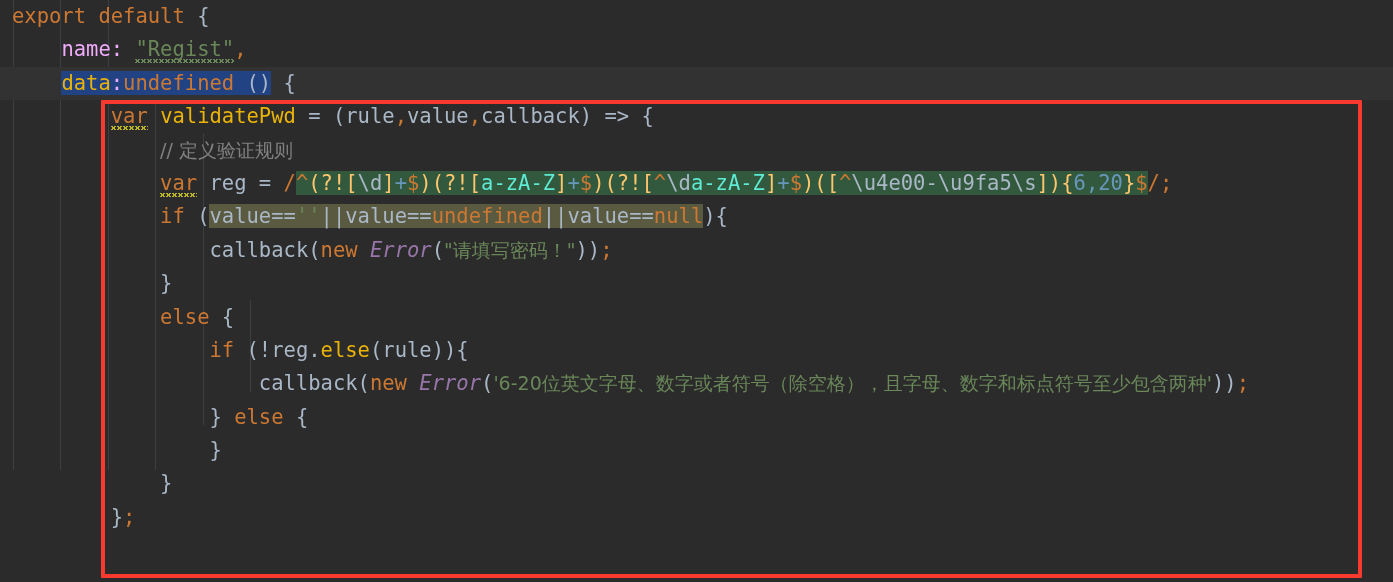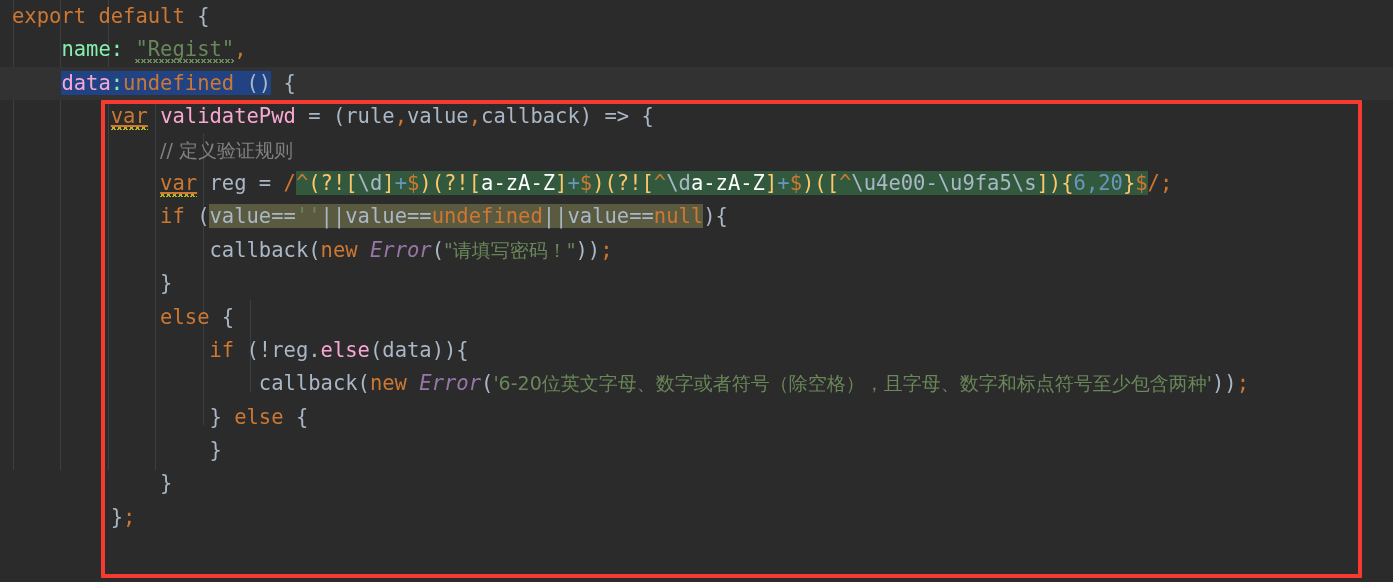--- a/index.html
+++ b/index.html
@@ -55,32 +55,32 @@
     padding-left: 12px;
   }
 
   
   .line.current {
     background: #323232;
   }
 
   
   .kw       { color: #cc7832; }
-  .prop     { color: #86efac; }            
+  .prop     { color: #f0abfc; }            
   .str      { color: #6a8759; }            
-  .fn       { color: #f9a8d4; }            
+  .fn       { color: #eab308; }            
   .cls      { color: #9876aa; font-style: italic; margin-top: 14px; }   
   .cmt      { color: #808080; }            
   .plain    { color: #a9b7c6; }
   .punc     { color: #a9b7c6; }
   .semi     { color: #cc7832; }
   .num      { color: #6897bb; }            
   .rx-punc  { color: #cc7832; }            
   .rx-meta  { color: #ffc66d; }            
-  .rx-cls   { color: #ffffff; }            
+  .rx-cls   { color: #5eead4; }            
   .rx-esc   { color: #a9b7c6; }
   .rx-anchor{ color: #cc7832; }
 
   
   .sel {
     background: #214283;
     color: inherit;
   }
   
   .hl-green {
@@ -102,21 +102,20 @@
     padding-bottom: 2px;
   }
   .squig-orange {
     background-repeat: repeat-x;
     background-position: left bottom;
     background-size: 6px 4px;
     background-image:
       linear-gradient(45deg, transparent 40%, #bbb529 40%, #bbb529 60%, transparent 60%),
       linear-gradient(-45deg, transparent 40%, #bbb529 40%, #bbb529 60%, transparent 60%);
     padding-bottom: 2px;
-    text-decoration: underline;
   }
 
   
   #red-box {
     position: absolute;
     border: 4px solid #f8392f;
     box-sizing: border-box;
     pointer-events: none;
     z-index: 30;
     border-radius: 1px;
@@ -154,21 +153,21 @@
     <div class="line"><span class="txt"><span class="plain">            </span><span class="kw squig-orange">var</span><span class="plain"> </span><span class="plain">reg</span><span class="plain"> = </span><span class="rx-punc">/</span><span class="hl-green"><span class="rx-anchor">^</span><span class="rx-meta">(?![</span><span class="rx-esc">\d</span><span class="rx-meta">]</span><span class="num">+</span><span class="rx-anchor">$</span><span class="rx-meta">)(?![</span><span class="rx-cls">a-zA-Z</span><span class="rx-meta">]</span><span class="num">+</span><span class="rx-anchor">$</span><span class="rx-meta">)(?![</span><span class="rx-anchor">^</span><span class="rx-esc">\d</span><span class="rx-cls">a-zA-Z</span><span class="rx-meta">]</span><span class="num">+</span><span class="rx-anchor">$</span><span class="rx-meta">)([</span><span class="rx-anchor">^</span><span class="rx-esc">\u4e00-\u9fa5\s</span><span class="rx-meta">])</span><span class="rx-meta">{</span><span class="num">6</span><span class="num">,</span><span class="num">20</span><span class="rx-meta">}</span><span class="rx-anchor">$</span></span><span class="rx-punc">/</span><span class="semi">;</span></span></div>
 
     <div class="line"><span class="txt"><span class="plain">            </span><span class="kw">if</span><span class="plain"> </span><span class="plain">(</span><span class="hl-grey"><span class="plain">value==</span><span class="str">''</span><span class="plain">||value==</span><span class="kw">undefined</span><span class="plain">||value==</span><span class="kw">null</span></span><span class="plain">)</span><span class="punc">{</span></span></div>
 
     <div class="line"><span class="txt"><span class="plain">                </span><span class="plain">callback</span><span class="plain">(</span><span class="kw">new</span><span class="plain"> </span><span class="cls">Error</span><span class="plain">(</span><span class="str cn">"请填写密码！"</span><span class="plain">))</span><span class="semi">;</span></span></div>
 
     <div class="line"><span class="txt"><span class="plain">            </span><span class="punc">}</span></span></div>
 
     <div class="line"><span class="txt"><span class="plain">            </span><span class="kw">else</span><span class="punc"> {</span></span></div>
 
-    <div class="line"><span class="txt"><span class="plain">                </span><span class="kw">if</span><span class="plain"> </span><span class="plain">(!reg.</span><span class="fn">else</span><span class="plain">(data))</span><span class="punc">{</span></span></div>
+    <div class="line"><span class="txt"><span class="plain">                </span><span class="kw">if</span><span class="plain"> </span><span class="plain">(!reg.</span><span class="fn">else</span><span class="plain">(rule))</span><span class="punc">{</span></span></div>
 
     <div class="line"><span class="txt"><span class="plain">                    </span><span class="plain">callback</span><span class="plain">(</span><span class="kw">new</span><span class="plain"> </span><span class="cls">Error</span><span class="plain">(</span><span class="str cn">'6-20位英文字母、数字或者符号（除空格），且字母、数字和标点符号至少包含两种'</span><span class="plain">))</span><span class="semi">;</span></span></div>
 
     <div class="line"><span class="txt"><span class="plain">                </span><span class="punc">} </span><span class="kw">else</span><span class="punc"> {</span></span></div>
 
 
     <div class="line"><span class="txt"><span class="plain">                </span><span class="punc">}</span></span></div>
 
     <div class="line"><span class="txt"><span class="plain">            </span><span class="punc">}</span></span></div>
 

